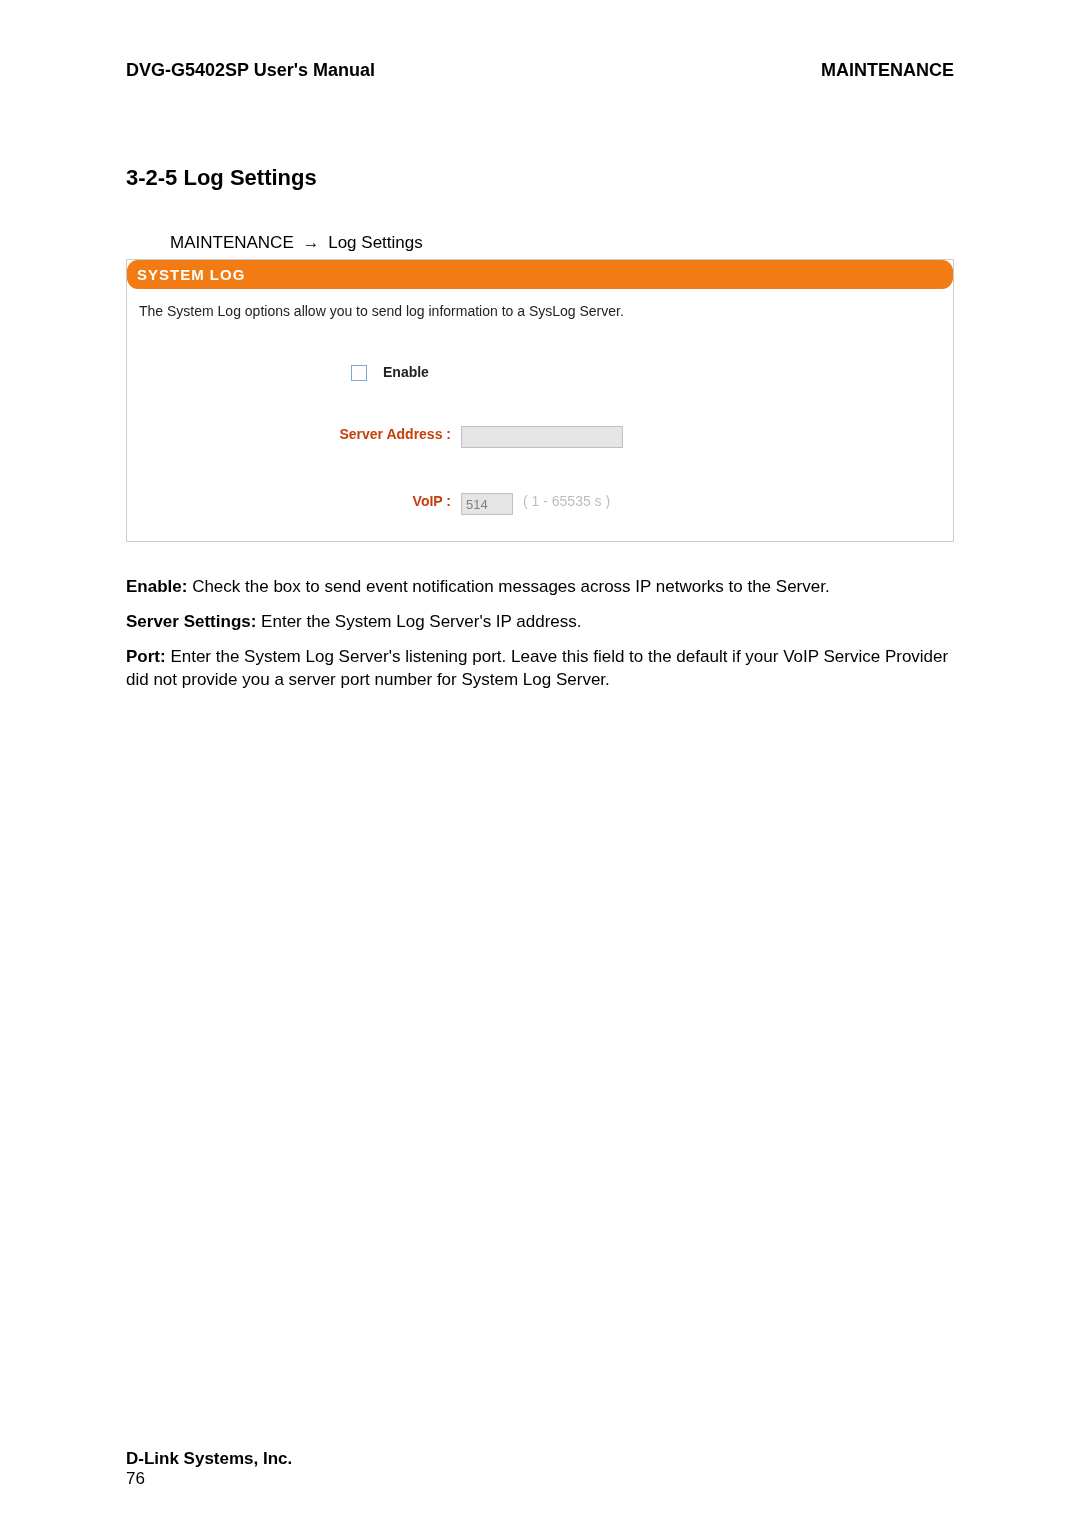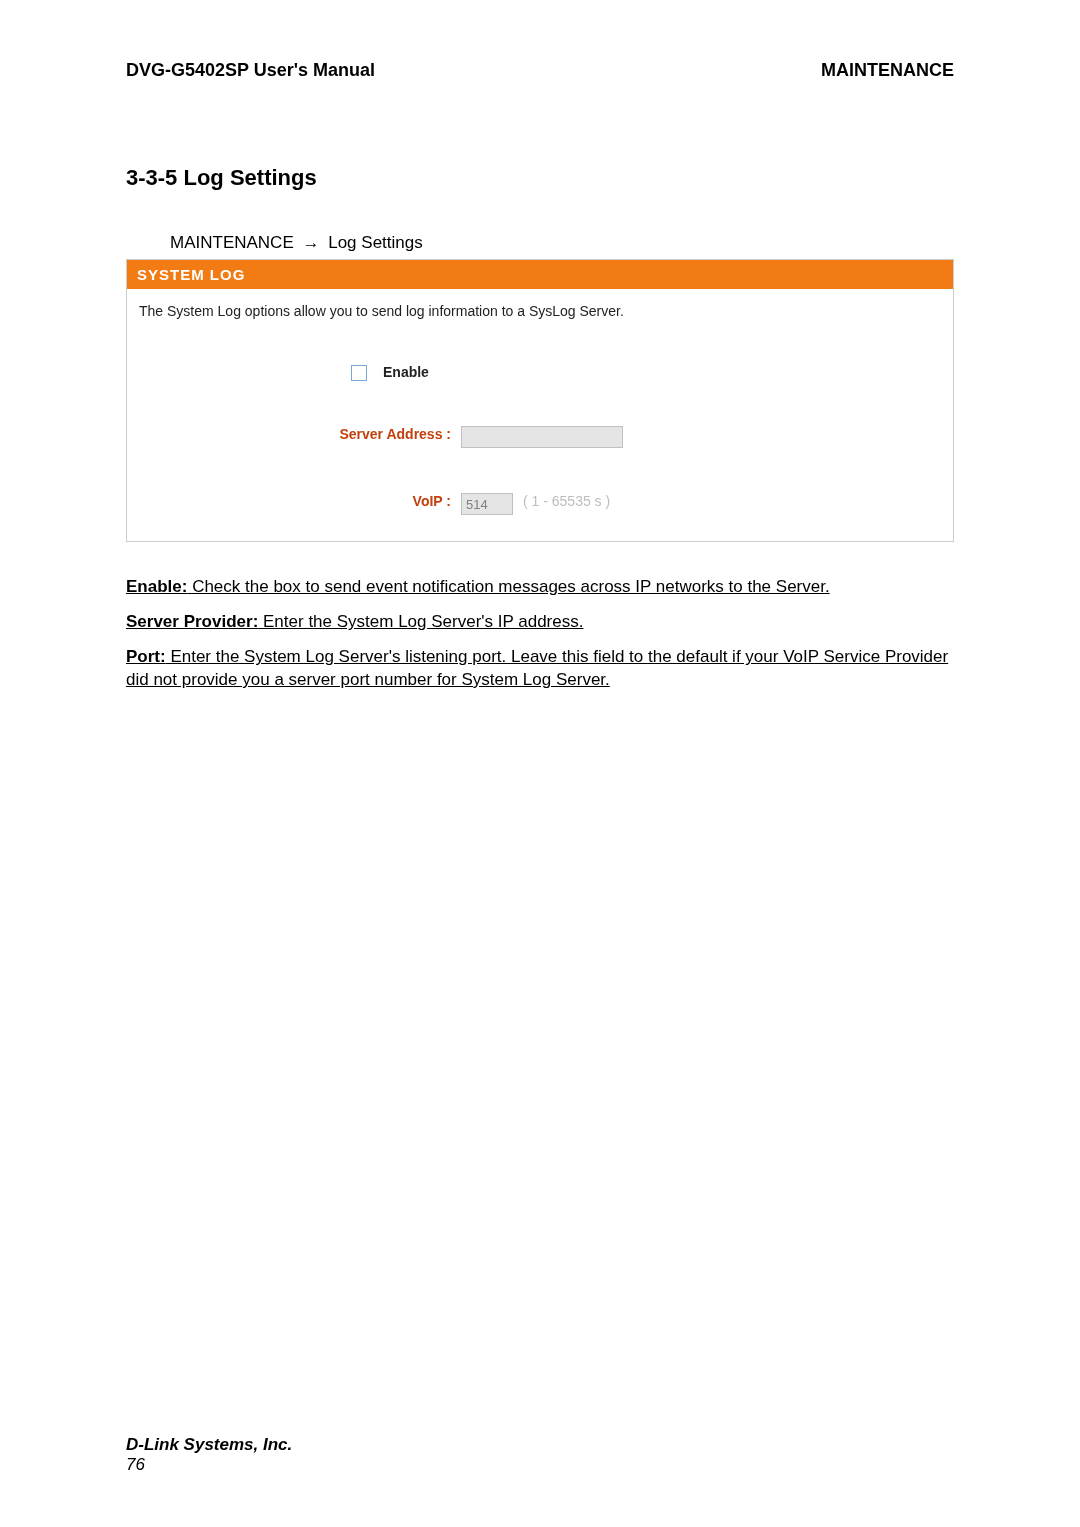--- a/index.html
+++ b/index.html
@@ -45,20 +45,21 @@
     box-sizing: border-box;
   }
   .panel-header {
     background: #f27b13;
     color: #ffffff;
     font-weight: bold;
     font-size: 15px;
     letter-spacing: 1px;
     padding: 6px 10px;
     font-family: "Arial Black", Arial, sans-serif;
+    border-radius: 11px;
   }
   .panel-body {
     padding: 14px 12px 16px 12px;
     font-size: 15px;
   }
   .panel-desc {
     margin-bottom: 38px;
     color: #222;
     font-family: Verdana, Arial, sans-serif;
     font-size: 14px;
@@ -104,42 +105,41 @@
     margin-left: 10px;
     color: #bdbdbd;
     font-size: 14px;
     font-family: Verdana, Arial, sans-serif;
   }
   .explain {
     margin-top: 34px;
     font-size: 17px;
     line-height: 1.35;
   }
-  .explain p { margin: 12px 0 10px 0; text-decoration: underline; }
+  .explain p { margin: 12px 0 10px 0; }
   .footer {
     position: absolute;
     left: 126px;
-    bottom: 52px;
+    bottom: 38px;
     font-size: 17px;
-    font-style: italic;
   }
   .footer-company { font-weight: bold; }
   b { font-weight: bold; }
 </style>
 </head>
 <body>
 
 <div class="page">
 
   <div class="top-row">
     <div>DVG-G5402SP User's Manual</div>
     <div>MAINTENANCE</div>
   </div>
 
-  <div class="section-title">3-3-5 Log Settings</div>
+  <div class="section-title">3-2-5 Log Settings</div>
 
   <div class="breadcrumb">
     <span>MAINTENANCE</span>
     <span class="arrow">→</span>
     <span>Log Settings</span>
   </div>
 
   <div class="panel">
     <div class="panel-header">SYSTEM LOG</div>
     <div class="panel-body">
@@ -163,21 +163,21 @@
         <span class="hint">( 1 - 65535 s )</span>
       </div>
     </div>
   </div>
 
   <div class="explain">
     <p>
       <b>Enable:</b><span> Check the box to send event notification messages across IP networks to the Server.</span>
     </p>
     <p>
-      <b>Server Provider:</b><span> Enter the System Log Server's IP address.</span>
+      <b>Server Settings:</b><span> Enter the System Log Server's IP address.</span>
     </p>
     <p>
       <b>Port:</b><span> Enter the System Log Server's listening port. Leave this field to the default if your VoIP Service Provider did not provide you a server port number for System Log Server.</span>
     </p>
   </div>
 
   <div class="footer">
     <div class="footer-company">D-Link Systems, Inc.</div>
     <div>76</div>
   </div>

